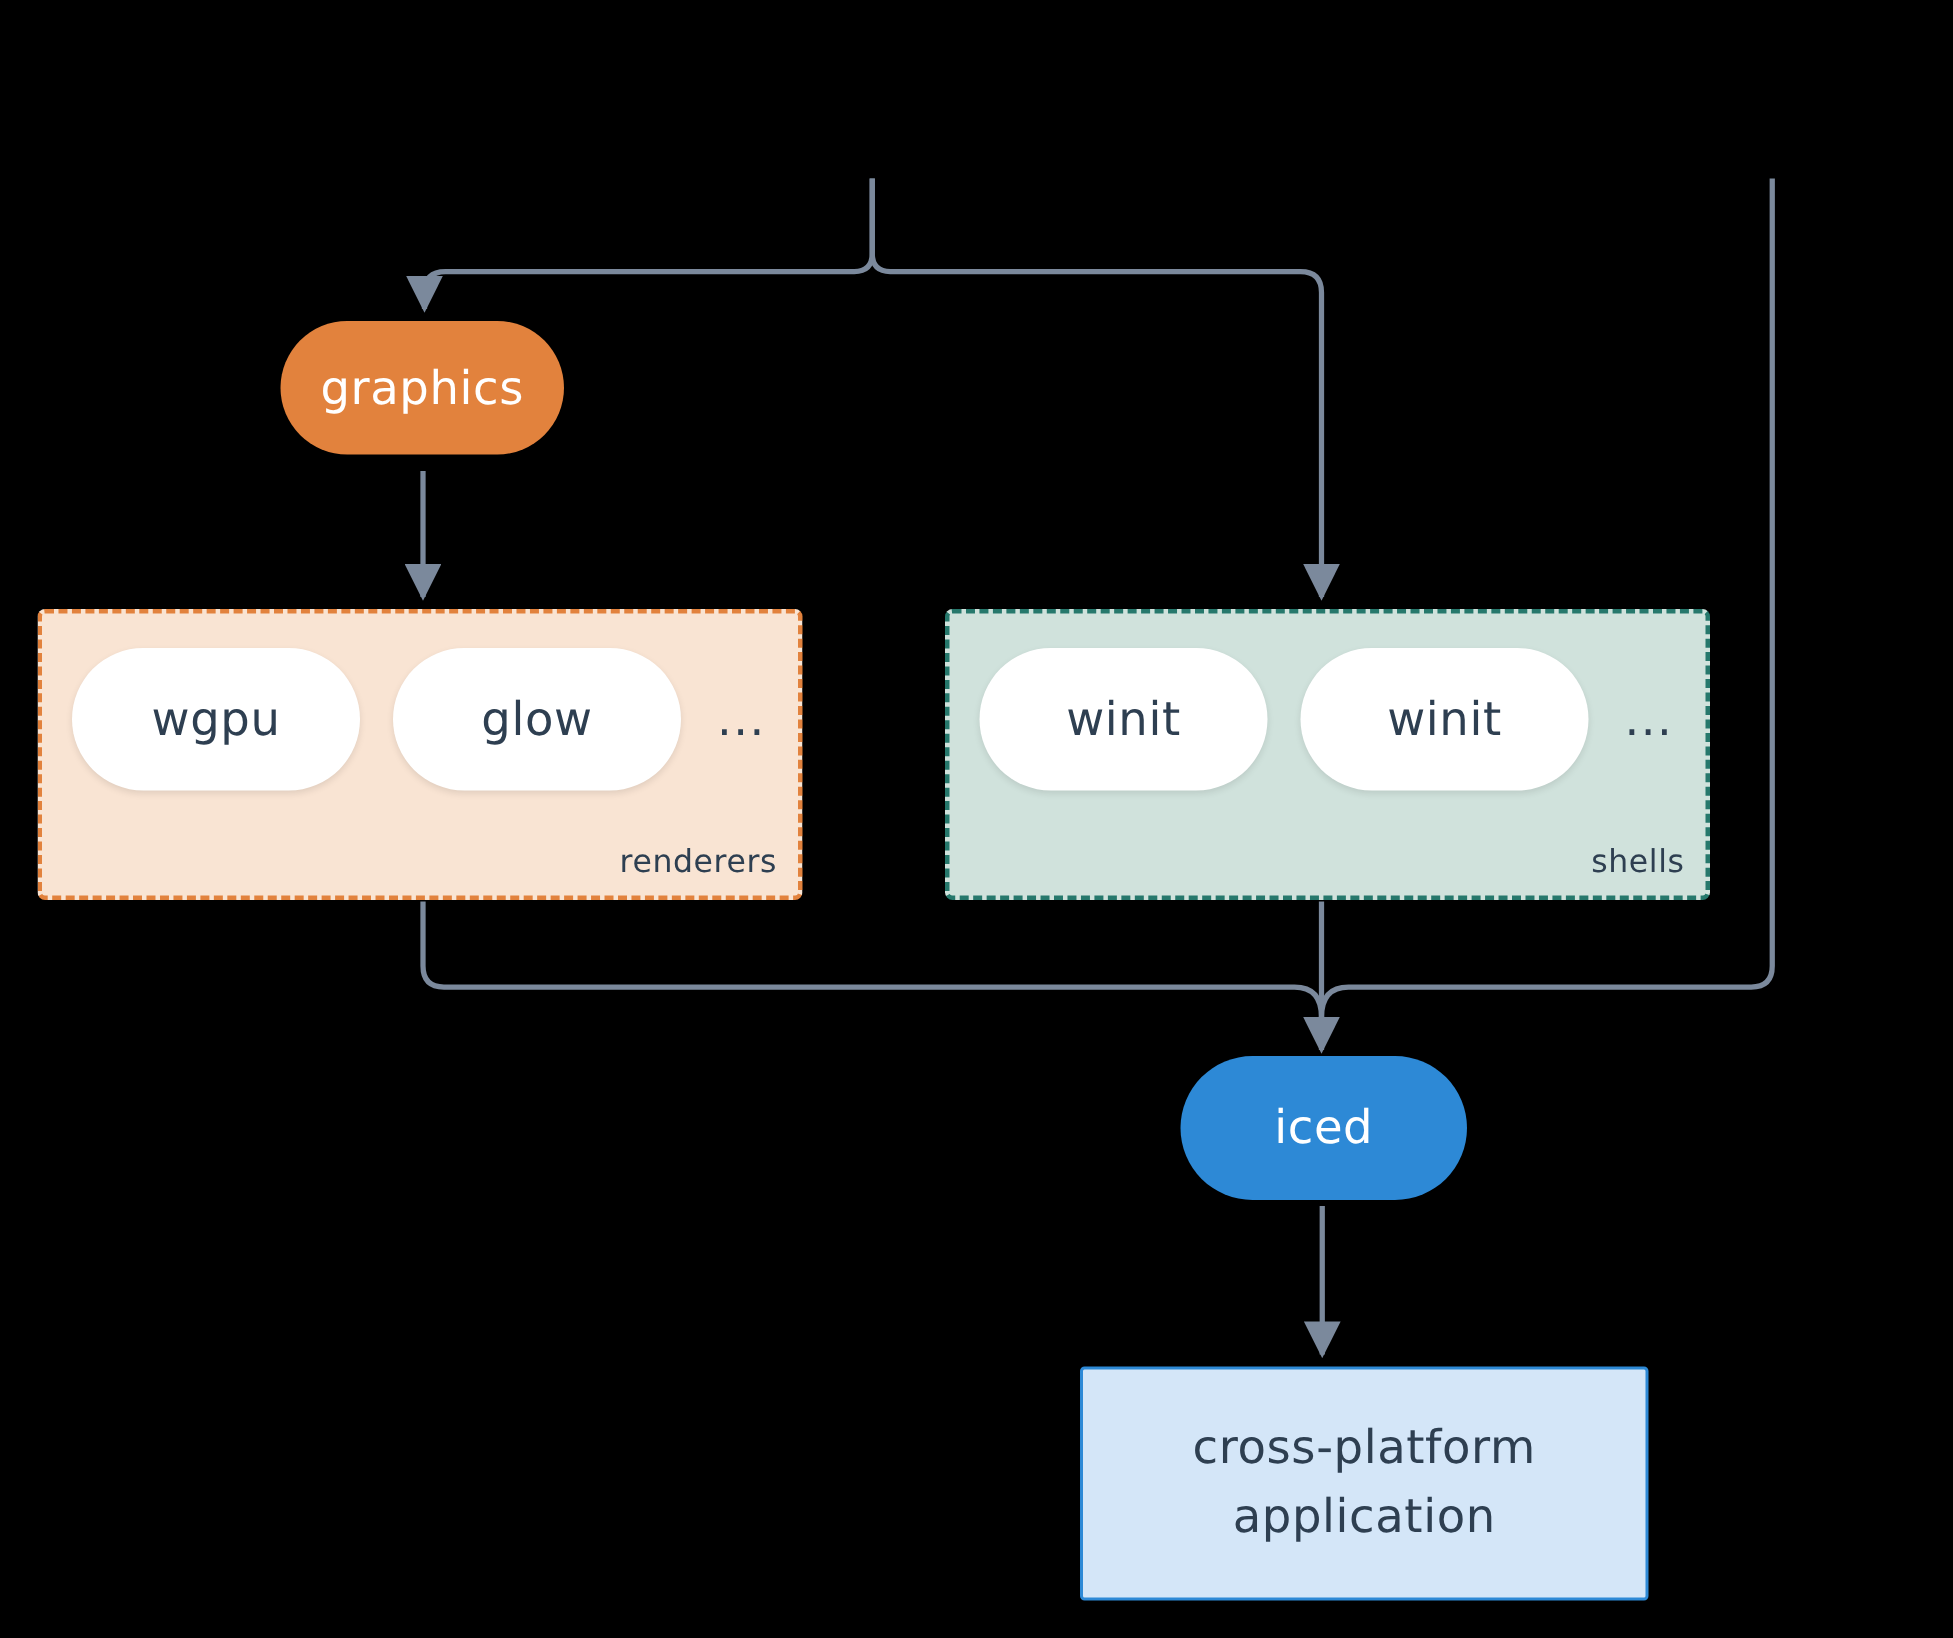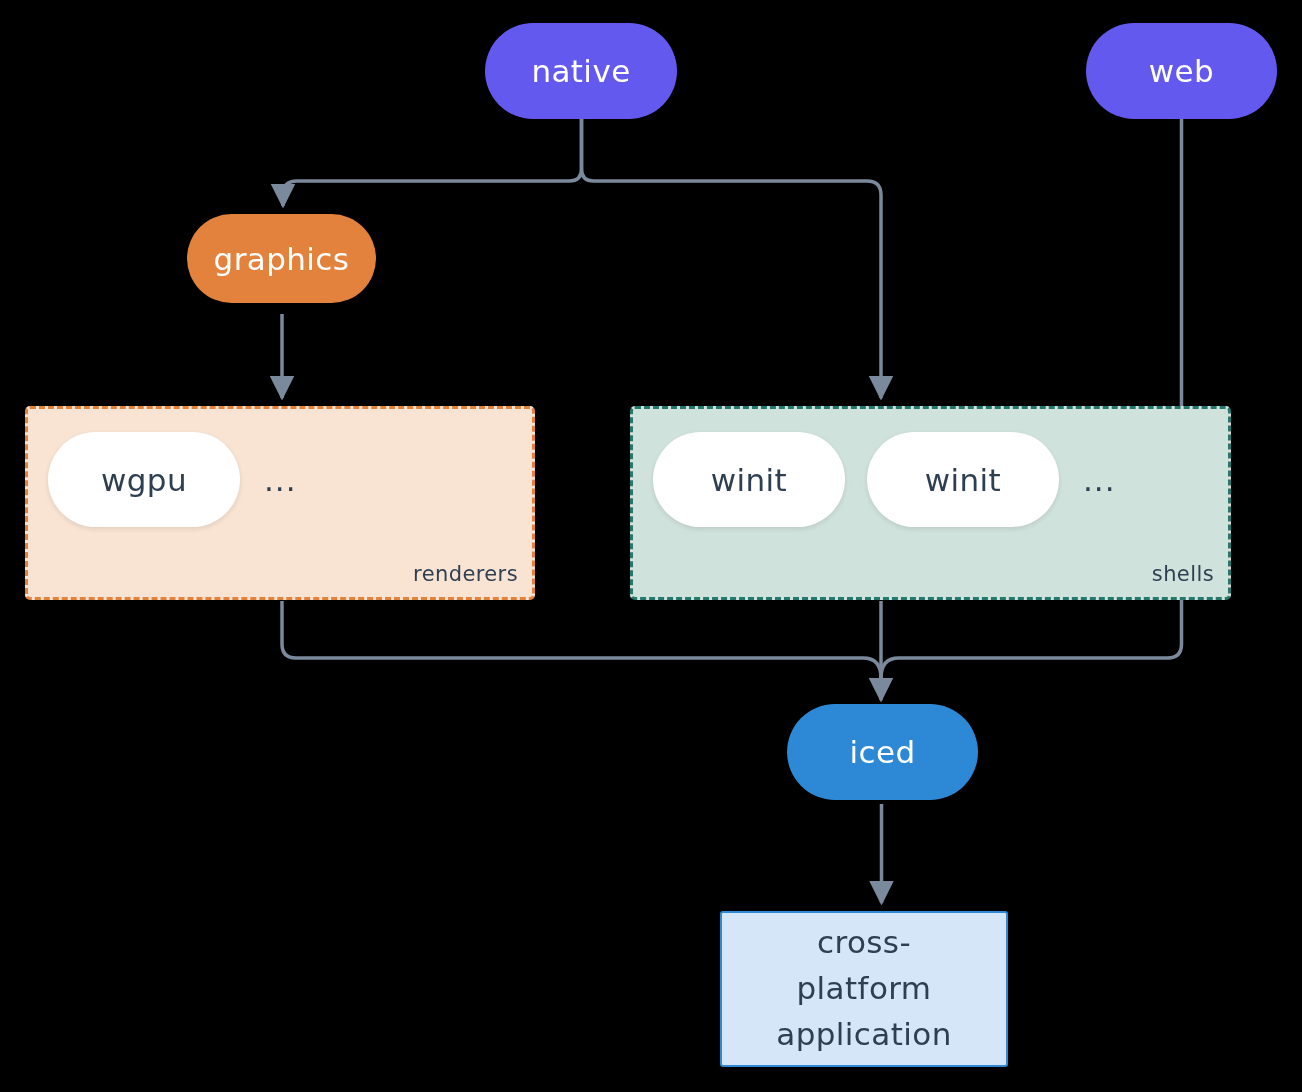--- a/index.html
+++ b/index.html
@@ -88,21 +88,21 @@
     right: 14px;
     bottom: 11px;
     font-size: 21px;
     letter-spacing: 0.4px;
     color: var(--dark-text);
   }
   .app-box {
     position: absolute;
     left: 720px;
     top: 911px;
-    width: 288px;
+    width: 379px;
     height: 156px;
     box-sizing: border-box;
     background: var(--app-bg);
     border: 2px solid var(--app-border);
     border-radius: 3px;
     display: flex;
     align-items: center;
     justify-content: center;
     text-align: center;
     font-size: 31px;
@@ -110,21 +110,21 @@
     letter-spacing: 0.4px;
     color: var(--dark-text);
     padding: 0 28px;
   }
   
   .node-native   { left: 485px;  top: 23px;  width: 192px; height: 96px; }
   .node-web      { left: 1086px; top: 23px;  width: 191px; height: 96px; }
   .node-graphics { left: 187px;  top: 214px; width: 189px; height: 89px; }
   .node-iced     { left: 787px;  top: 704px; width: 191px; height: 96px; }
   .box-renderers { left: 25px;  top: 406px; width: 510px; height: 194px; }
-  .box-shells    { left: 630px; top: 406px; width: 601px; height: 194px; }
+  .box-shells    { left: 630px; top: 406px; width: 510px; height: 194px; }
 </style>
 </head>
 <body>
 
 <div class="canvas">
 
   <svg class="wires" viewBox="0 0 1302 1092" xmlns="http://www.w3.org/2000/svg">
     <defs>
       <marker id="arrow" viewBox="0 0 10 10" refX="9" refY="5" markerWidth="7" markerHeight="7" orient="auto-start-reverse" markerUnits="strokeWidth">
         <path class="arrowhead" d="M 0 0 L 10 5 L 0 10 z"></path>
@@ -132,36 +132,33 @@
     </defs>
     <path class="wire" d="M 581.5 119 L 581.5 169 Q 581.5 181 569.5 181 L 297 181 Q 283 181 283 195 L 283 206" marker-end="url(#arrow)"></path>
     <path class="wire" d="M 581.5 119 L 581.5 169 Q 581.5 181 593.5 181 L 867 181 Q 881 181 881 195 L 881 398" marker-end="url(#arrow)"></path>
     <path class="wire" d="M 282 314 L 282 398" marker-end="url(#arrow)"></path>
     <path class="wire" d="M 282 601 L 282 644 Q 282 658 296 658 L 863 658 Q 881 658 881 678"></path>
     <path class="wire" d="M 1181.5 119 L 1181.5 644 Q 1181.5 658 1167.5 658 L 899 658 Q 881 658 881 678"></path>
     <path class="wire" d="M 881 601 L 881 700" marker-end="url(#arrow)"></path>
     <path class="wire" d="M 881.5 804 L 881.5 903" marker-end="url(#arrow)"></path>
   </svg>
 
-  <div class="pill purple node-native">
-    <span>native</span>
-  </div>
 
-  <div class="pill purple node-web">
-    <span>web</span>
-  </div>
 
   <div class="pill orange node-graphics">
     <span>graphics</span>
   </div>
 
   <div class="group-box renderers box-renderers">
     <div class="group-items">
       <div class="pill white">
         <span>wgpu</span>
+      </div>
+      <div class="pill white">
+        <span>glow</span>
       </div>
       <span class="ellipsis">...</span>
     </div>
     <span class="group-label">renderers</span>
   </div>
 
   <div class="group-box shells box-shells">
     <div class="group-items">
       <div class="pill white">
         <span>winit</span>

